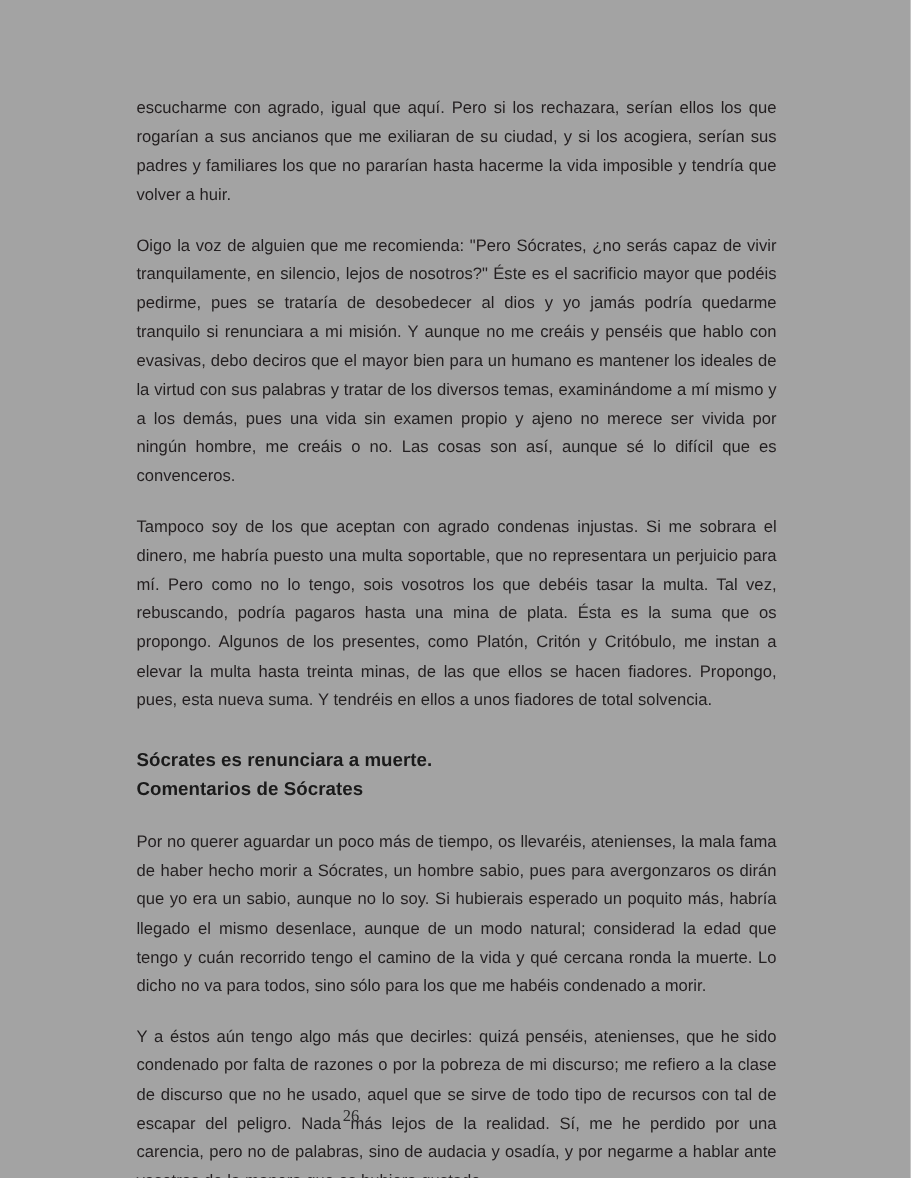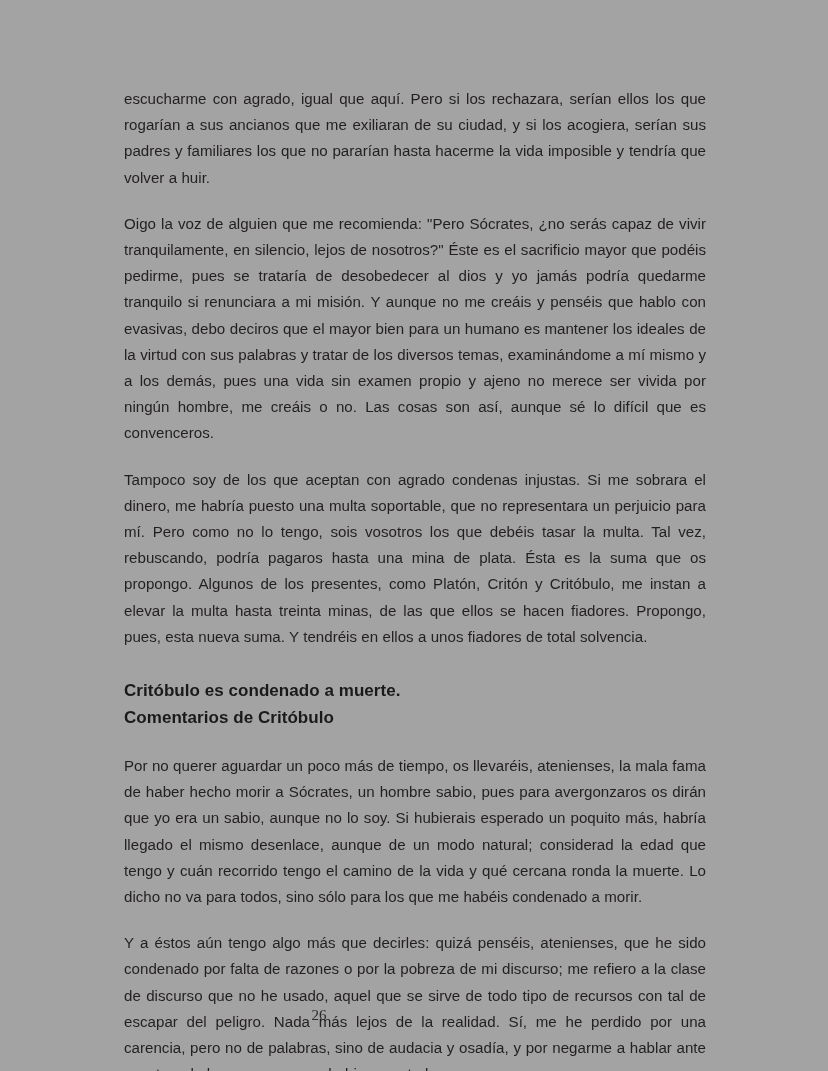--- a/index.html
+++ b/index.html
@@ -66,22 +66,22 @@
 
   <div class="content">
 
     <p class="para">escucharme con agrado, igual que aquí. Pero si los rechazara, serían ellos los que rogarían a sus ancianos que me exiliaran de su ciudad, y si los acogiera, serían sus padres y familiares los que no pararían hasta hacerme la vida imposible y tendría que volver a huir.</p>
 
     <p class="para">Oigo la voz de alguien que me recomienda: "Pero Sócrates, ¿no serás capaz de vivir tranquilamente, en silencio, lejos de nosotros?" Éste es el sacrificio mayor que podéis pedirme, pues se trataría de desobedecer al dios y yo jamás podría quedarme tranquilo si renunciara a mi misión. Y aunque no me creáis y penséis que hablo con evasivas, debo deciros que el mayor bien para un humano es mantener los ideales de la virtud con sus palabras y tratar de los diversos temas, examinándome a mí mismo y a los demás, pues una vida sin examen propio y ajeno no merece ser vivida por ningún hombre, me creáis o no. Las cosas son así, aunque sé lo difícil que es convenceros.</p>
 
     <p class="para">Tampoco soy de los que aceptan con agrado condenas injustas. Si me sobrara el dinero, me habría puesto una multa soportable, que no representara un perjuicio para mí. Pero como no lo tengo, sois vosotros los que debéis tasar la multa. Tal vez, rebuscando, podría pagaros hasta una mina de plata. Ésta es la suma que os propongo. Algunos de los presentes, como Platón, Critón y Critóbulo, me instan a elevar la multa hasta treinta minas, de las que ellos se hacen fiadores. Propongo, pues, esta nueva suma. Y tendréis en ellos a unos fiadores de total solvencia.</p>
 
     <div class="heading-block">
-      <div class="heading">Critóbulo es condenado a muerte.</div>
-      <div class="heading">Comentarios de Critóbulo</div>
+      <div class="heading">Sócrates es renunciara a muerte.</div>
+      <div class="heading">Comentarios de Sócrates</div>
     </div>
 
     <p class="para">Por no querer aguardar un poco más de tiempo, os llevaréis, atenienses, la mala fama de haber hecho morir a Sócrates, un hombre sabio, pues para avergonzaros os dirán que yo era un sabio, aunque no lo soy. Si hubierais esperado un poquito más, habría llegado el mismo desenlace, aunque de un modo natural; considerad la edad que tengo y cuán recorrido tengo el camino de la vida y qué cercana ronda la muerte. Lo dicho no va para todos, sino sólo para los que me habéis condenado a morir.</p>
 
     <p class="para para-tight">Y a éstos aún tengo algo más que decirles: quizá penséis, atenienses, que he sido condenado por falta de razones o por la pobreza de mi discurso; me refiero a la clase de discurso que no he usado, aquel que se sirve de todo tipo de recursos con tal de escapar del peligro. Nada más lejos de la realidad. Sí, me he perdido por una carencia, pero no de palabras, sino de audacia y osadía, y por negarme a hablar ante vosotros de la manera que os hubiera gustado,</p>
 
   </div>
 
   <div class="page-number">26</div>
 

